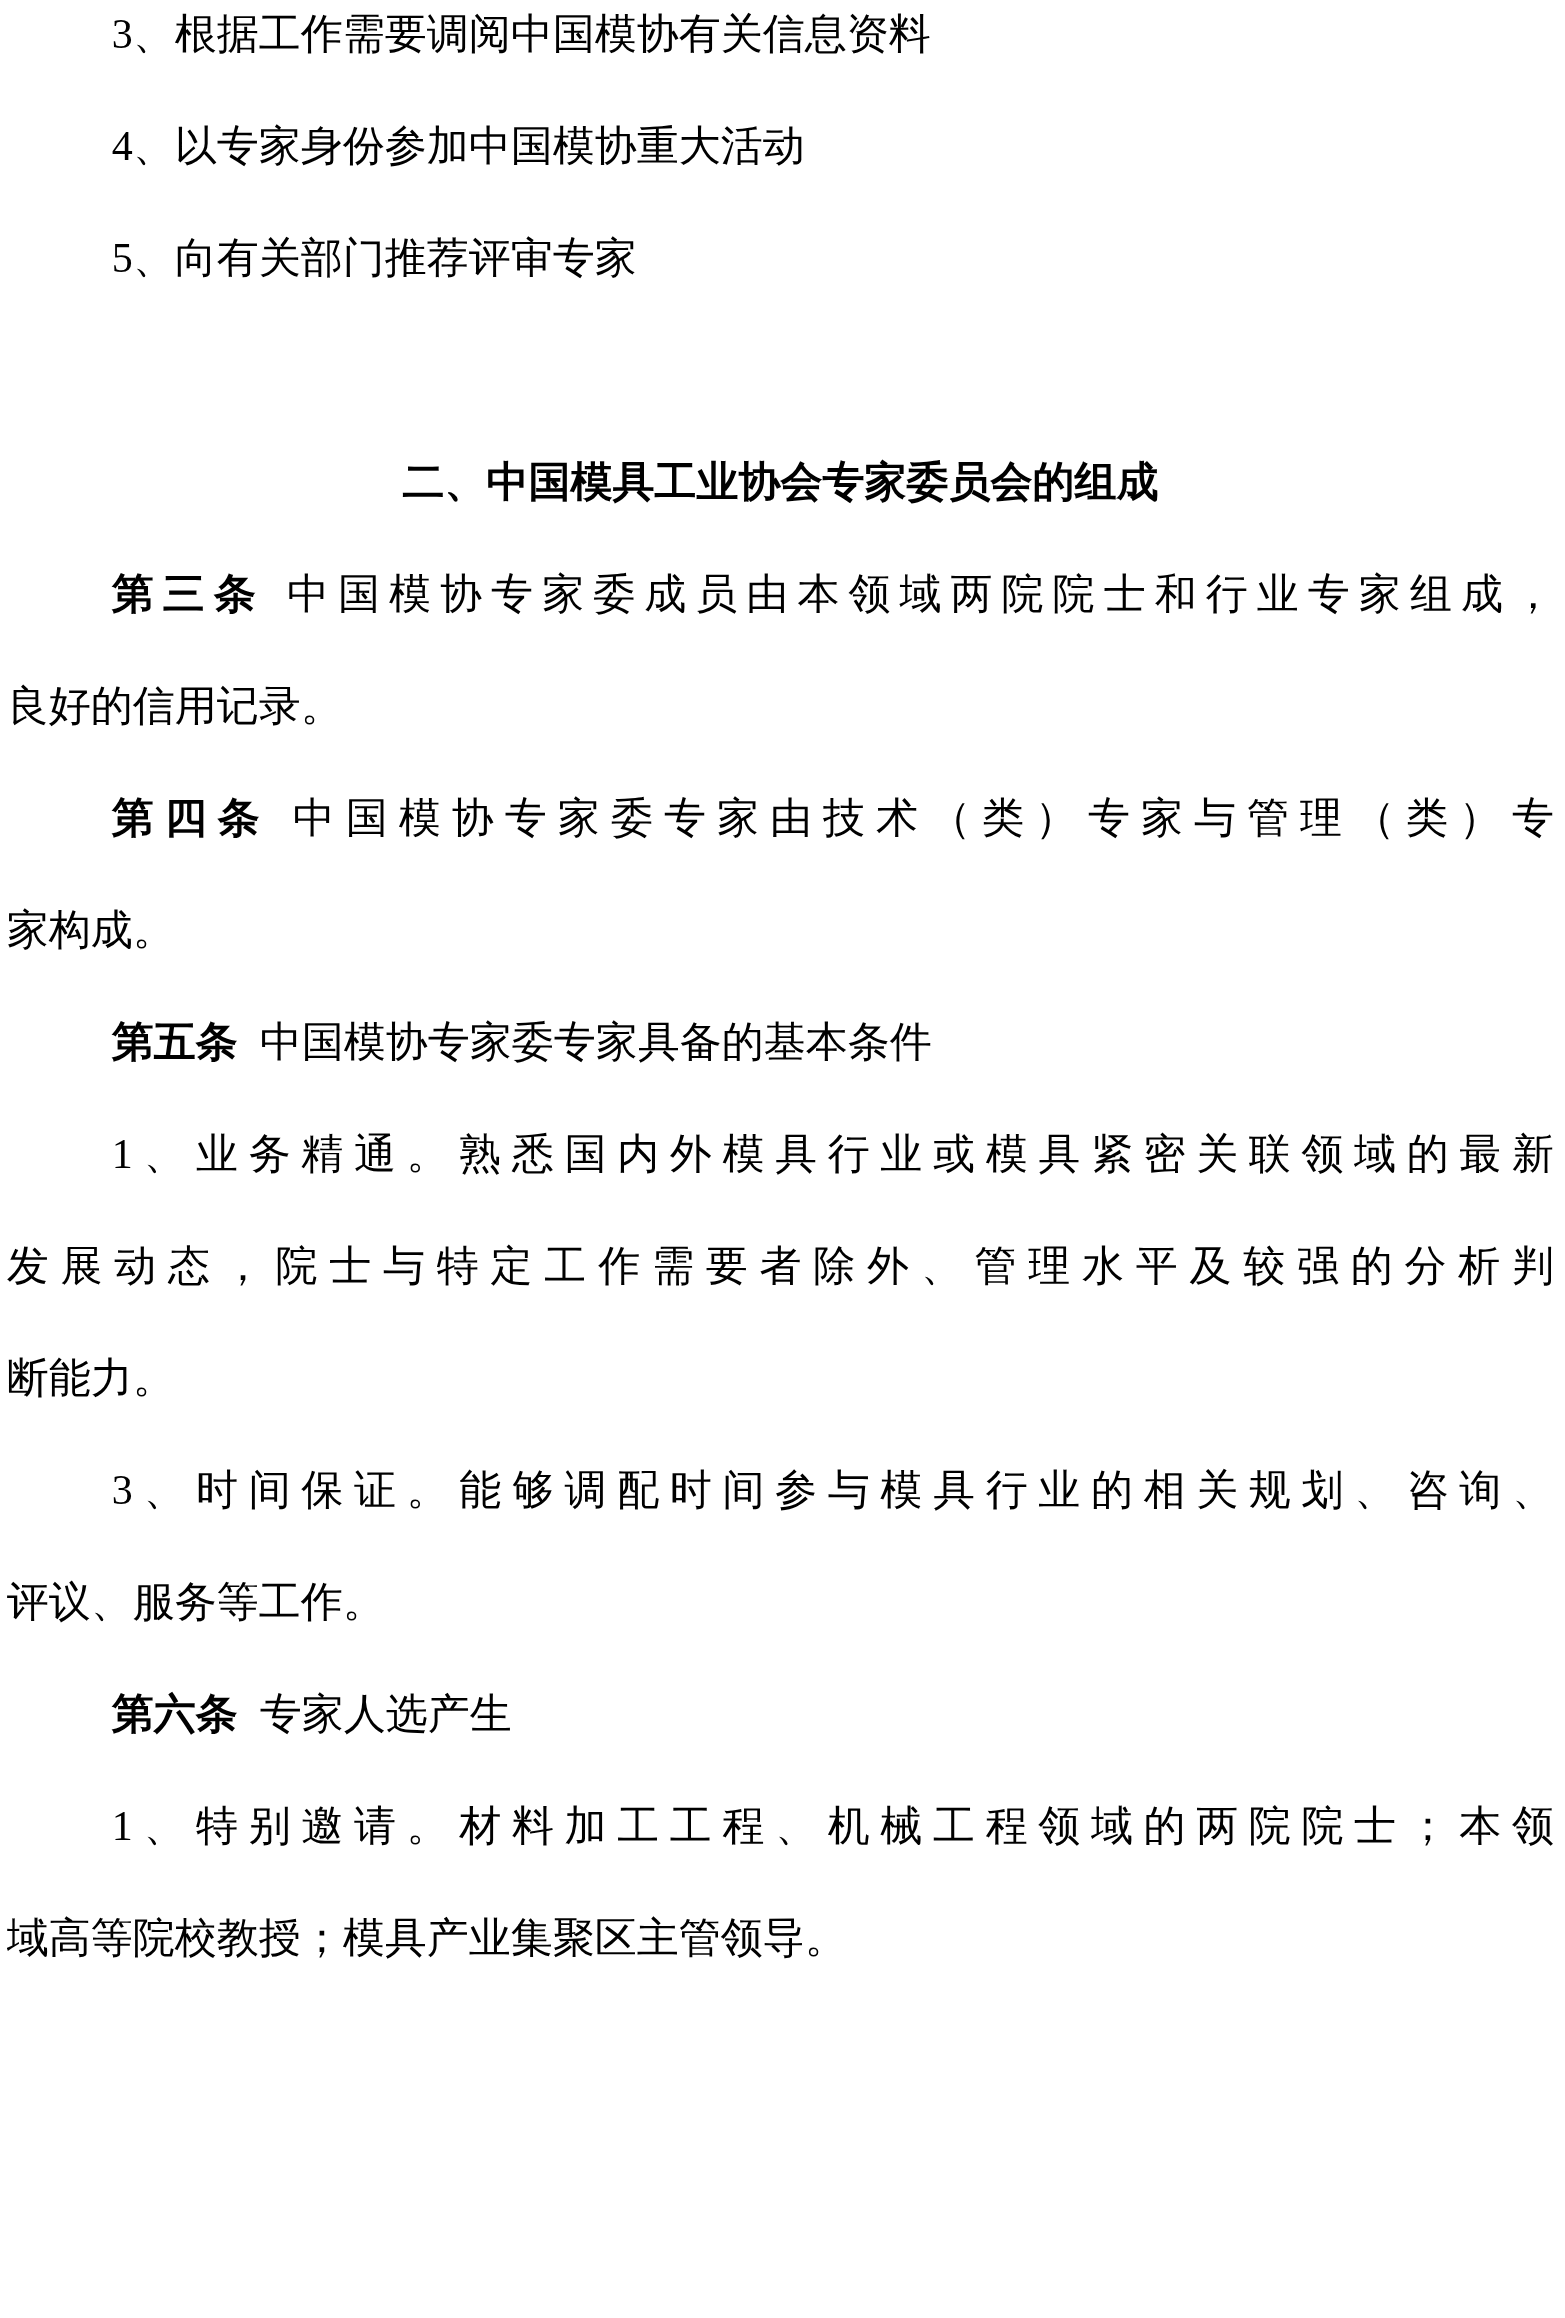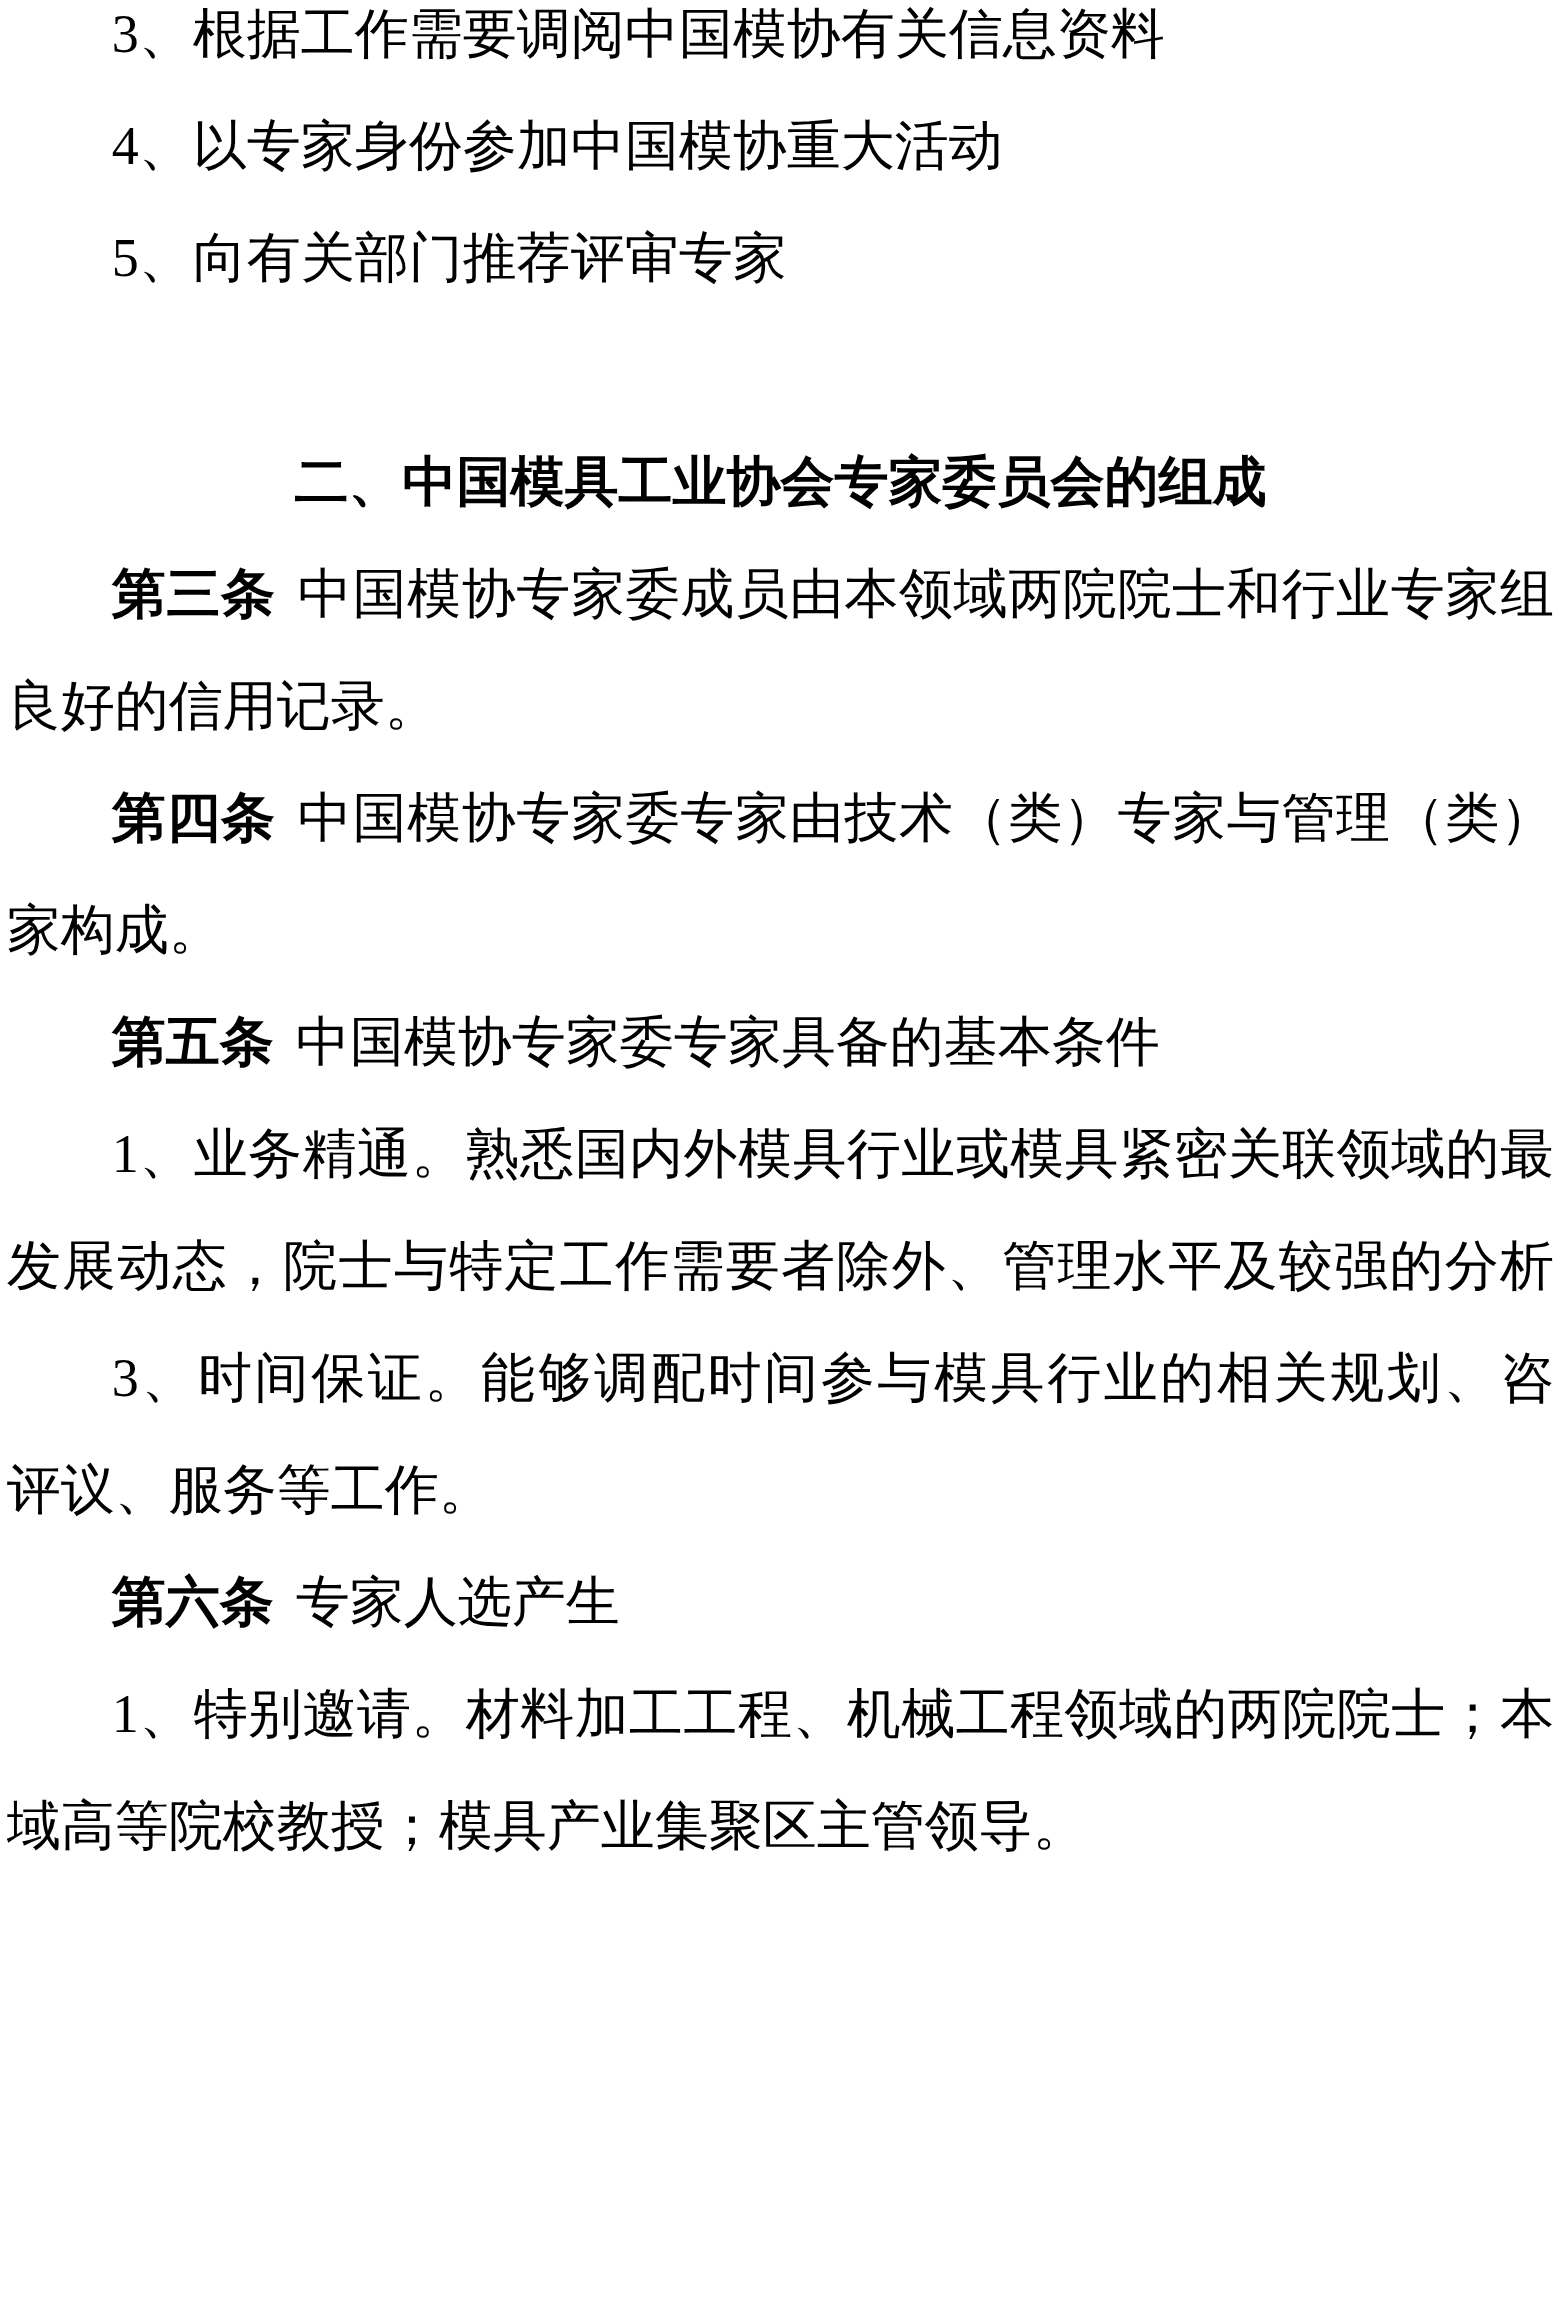--- a/index.html
+++ b/index.html
@@ -4,21 +4,21 @@
 <style>
   * { margin: 0; padding: 0; box-sizing: border-box; }
   html, body { background: #ffffff; }
   .page {
     position: relative;
     width: 1566px;
     height: 2034px;
     background: #ffffff;
     color: #000000;
     font-family: "Liberation Serif", "DejaVu Serif", serif;
-    font-size: 54px;
+    font-size: 42px;
     overflow: hidden;
   }
   .doc {
     padding: 0 12px 0 6.8px;
     margin-top: -22px;
   }
   .line {
     height: 112px;
     line-height: 112px;
     white-space: nowrap;
@@ -82,20 +82,23 @@
     <div class="line indent">
       <span class="b">第五条</span><span>中国模协专家委专家具备的基本条件</span>
     </div>
 
     <div class="line indent stretch">
       <span>1、业务精通。熟悉国内外模具行业或模具紧密关联领域的最新</span>
     </div>
     <div class="line stretch">
       <span>发展动态，院士与特定工作需要者除外、管理水平及较强的分析判</span>
     </div>
+    <div class="line">
+      <span>断能力。</span>
+    </div>
 
 
     <div class="line indent stretch">
       <span>3、时间保证。能够调配时间参与模具行业的相关规划、咨询、</span>
     </div>
     <div class="line">
       <span>评议、服务等工作。</span>
     </div>
 
 

